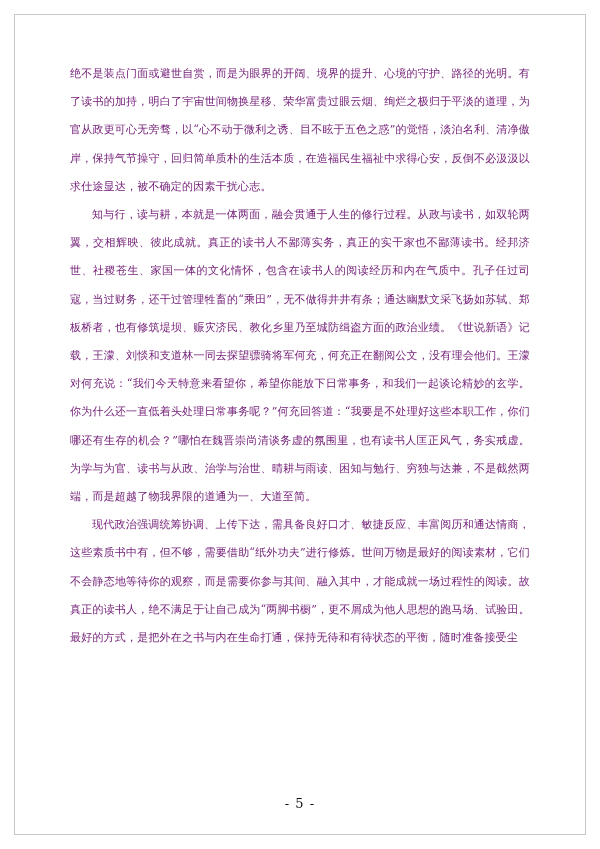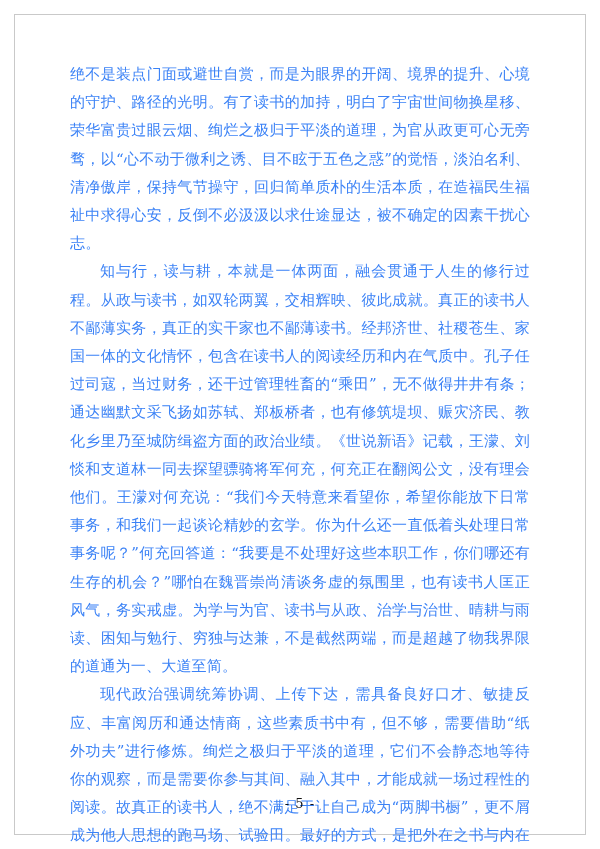--- a/index.html
+++ b/index.html
@@ -26,23 +26,23 @@
   }
   .content {
     position: absolute;
     left: 70px;
     top: 60px;
     width: 460px;
   }
   p.para {
     margin: 0 0 0 0;
     font-family: "DejaVu Serif", "Liberation Serif", serif;
-    font-size: 15px;
+    font-size: 11px;
     line-height: 28.2px;
-    color: #3b82f6;
+    color: #701a75;
     text-align: justify;
     text-justify: inter-ideograph;
     text-indent: 0;
     letter-spacing: 0.2px;
   }
   p.indent {
     text-indent: 2em;
   }
   .footer {
     position: absolute;
@@ -58,17 +58,17 @@
 </style>
 </head>
 <body>
 
 <div class="page">
   <div class="page-border"></div>
 
   <div class="content">
     <p class="para">绝不是装点门面或避世自赏，而是为眼界的开阔、境界的提升、心境的守护、路径的光明。有了读书的加持，明白了宇宙世间物换星移、荣华富贵过眼云烟、绚烂之极归于平淡的道理，为官从政更可心无旁骛，以“心不动于微利之诱、目不眩于五色之惑”的觉悟，淡泊名利、清净傲岸，保持气节操守，回归简单质朴的生活本质，在造福民生福祉中求得心安，反倒不必汲汲以求仕途显达，被不确定的因素干扰心志。</p>
     <p class="para indent">知与行，读与耕，本就是一体两面，融会贯通于人生的修行过程。从政与读书，如双轮两翼，交相辉映、彼此成就。真正的读书人不鄙薄实务，真正的实干家也不鄙薄读书。经邦济世、社稷苍生、家国一体的文化情怀，包含在读书人的阅读经历和内在气质中。孔子任过司寇，当过财务，还干过管理牲畜的“乘田”，无不做得井井有条；通达幽默文采飞扬如苏轼、郑板桥者，也有修筑堤坝、赈灾济民、教化乡里乃至城防缉盗方面的政治业绩。《世说新语》记载，王濛、刘惔和支道林一同去探望骠骑将军何充，何充正在翻阅公文，没有理会他们。王濛对何充说：“我们今天特意来看望你，希望你能放下日常事务，和我们一起谈论精妙的玄学。你为什么还一直低着头处理日常事务呢？”何充回答道：“我要是不处理好这些本职工作，你们哪还有生存的机会？”哪怕在魏晋崇尚清谈务虚的氛围里，也有读书人匡正风气，务实戒虚。为学与为官、读书与从政、治学与治世、晴耕与雨读、困知与勉行、穷独与达兼，不是截然两端，而是超越了物我界限的道通为一、大道至简。</p>
-    <p class="para indent">现代政治强调统筹协调、上传下达，需具备良好口才、敏捷反应、丰富阅历和通达情商，这些素质书中有，但不够，需要借助“纸外功夫”进行修炼。绚烂之极归于平淡的道理，它们不会静态地等待你的观察，而是需要你参与其间、融入其中，才能成就一场过程性的阅读。故真正的读书人，绝不满足于让自己成为“两脚书橱”，更不屑成为他人思想的跑马场、试验田。最好的方式，是把外在之书与内在生命打通，保持无待和有待状态的平衡，随时准备接受尘</p>
+    <p class="para indent">现代政治强调统筹协调、上传下达，需具备良好口才、敏捷反应、丰富阅历和通达情商，这些素质书中有，但不够，需要借助“纸外功夫”进行修炼。世间万物是最好的阅读素材，它们不会静态地等待你的观察，而是需要你参与其间、融入其中，才能成就一场过程性的阅读。故真正的读书人，绝不满足于让自己成为“两脚书橱”，更不屑成为他人思想的跑马场、试验田。最好的方式，是把外在之书与内在生命打通，保持无待和有待状态的平衡，随时准备接受尘</p>
   </div>
 
   <div class="footer">- 5 -</div>
 </div>
 
 </body></html>

